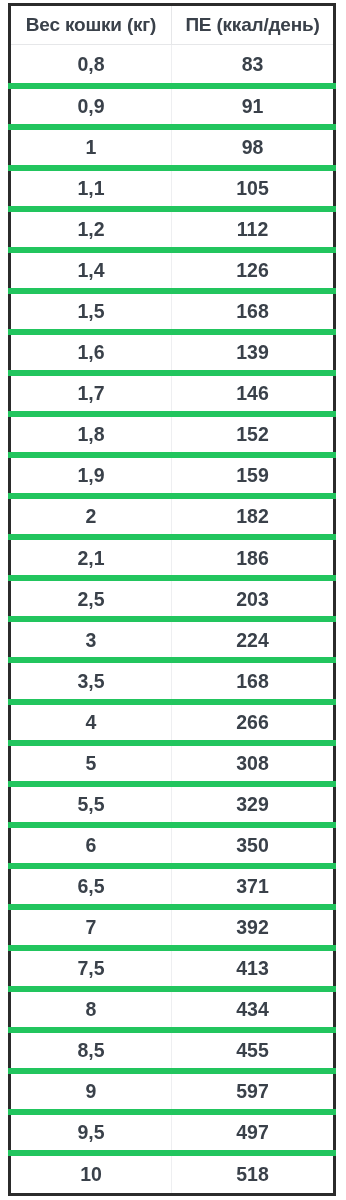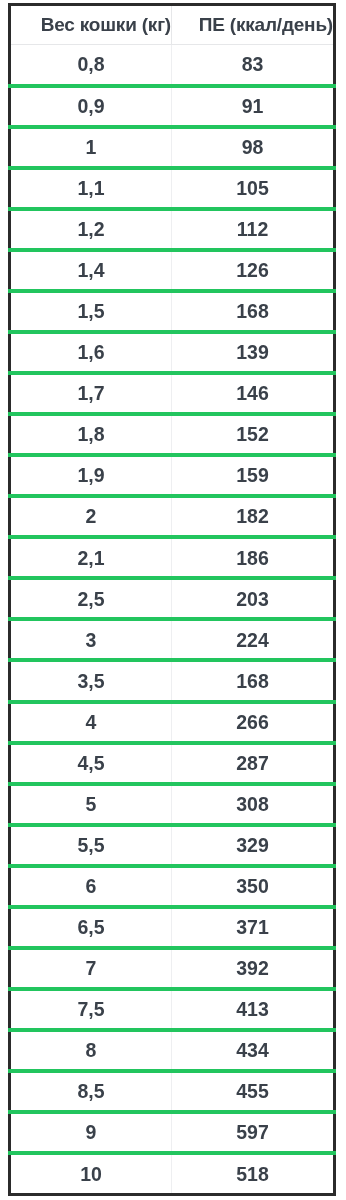--- a/index.html
+++ b/index.html
@@ -36,39 +36,39 @@
     font-weight: bold;
     font-size: 19.5px;
     line-height: 1.05;
     padding: 0;
     margin: 0;
     background: #ffffff;
   }
   .cal-table thead th {
     height: 40px;
     font-size: 19px;
-    text-align: right;
+    text-align: center;
     letter-spacing: -0.2px;
     border-bottom: 1px solid #e6e7e9;
     white-space: nowrap;
     vertical-align: middle;
   }
   .cal-table thead th.col-weight {
     width: 162px;
     border-right: 1px solid #e6e7e9;
   }
   .cal-table thead th.col-energy {
     width: 163px;
     margin-top: 28px;
   }
   .cal-table tbody td {
     height: 37px;
     text-align: center;
     vertical-align: middle;
-    border-bottom: 4px solid #22c55e;
+    border-bottom: 6px solid #22c55e;
   }
   .cal-table tbody td.cell-weight {
     border-right: 1px solid #eeeff1;
   }
   .cal-table tbody tr:last-child td {
     border-bottom: none;
     text-align: center;
   }
 </style>
 </head>
@@ -145,24 +145,20 @@
         </tr>
         <tr>
           <td class="cell-weight">3,5</td>
           <td class="cell-energy">168</td>
         </tr>
         <tr>
           <td class="cell-weight">4</td>
           <td class="cell-energy">266</td>
         </tr>
         <tr>
-          <td class="cell-weight">4,5</td>
-          <td class="cell-energy">287</td>
-        </tr>
-        <tr>
           <td class="cell-weight">5</td>
           <td class="cell-energy">308</td>
         </tr>
         <tr>
           <td class="cell-weight">5,5</td>
           <td class="cell-energy">329</td>
         </tr>
         <tr>
           <td class="cell-weight">6</td>
           <td class="cell-energy">350</td>
@@ -183,20 +179,24 @@
           <td class="cell-weight">8</td>
           <td class="cell-energy">434</td>
         </tr>
         <tr>
           <td class="cell-weight">8,5</td>
           <td class="cell-energy">455</td>
         </tr>
         <tr>
           <td class="cell-weight">9</td>
           <td class="cell-energy">597</td>
+        </tr>
+        <tr>
+          <td class="cell-weight">9,5</td>
+          <td class="cell-energy">497</td>
         </tr>
         <tr>
           <td class="cell-weight">10</td>
           <td class="cell-energy">518</td>
         </tr>
       </tbody>
   </table>
 </div>
 
 </body></html>

